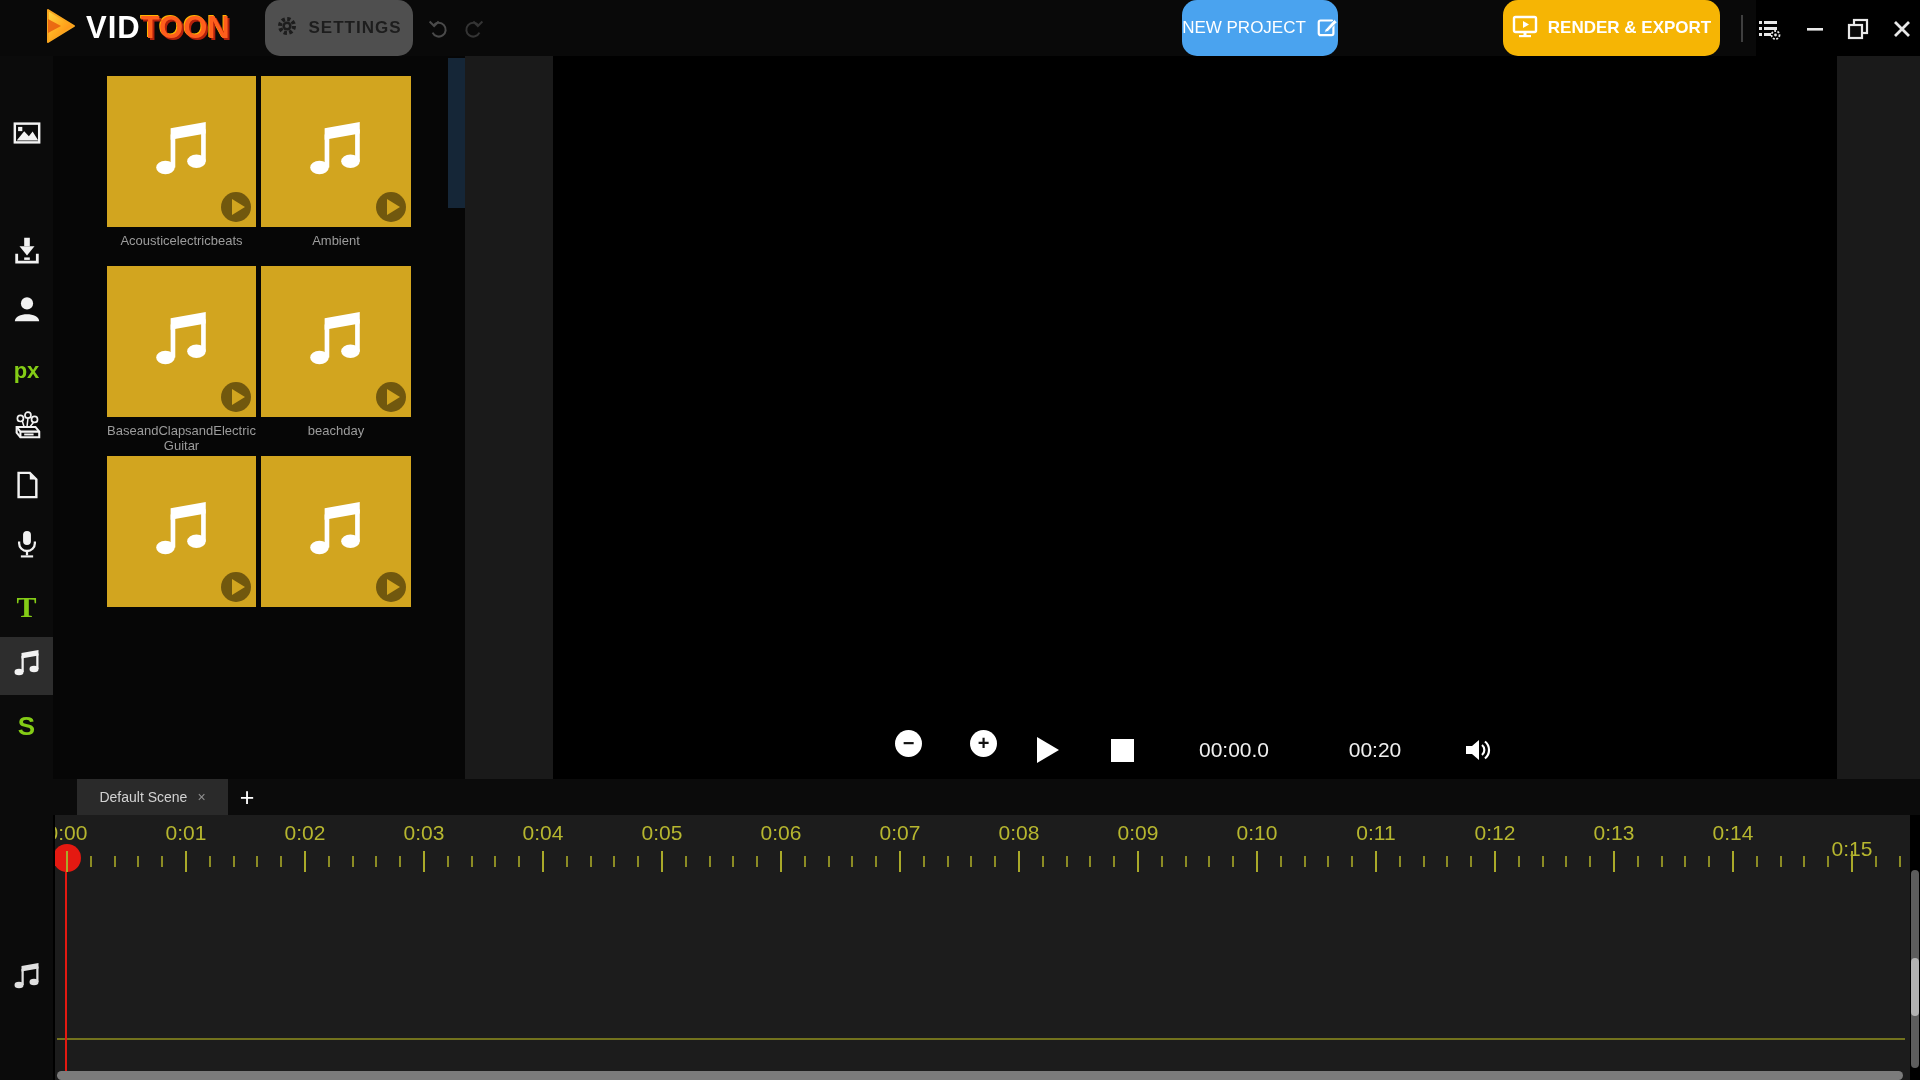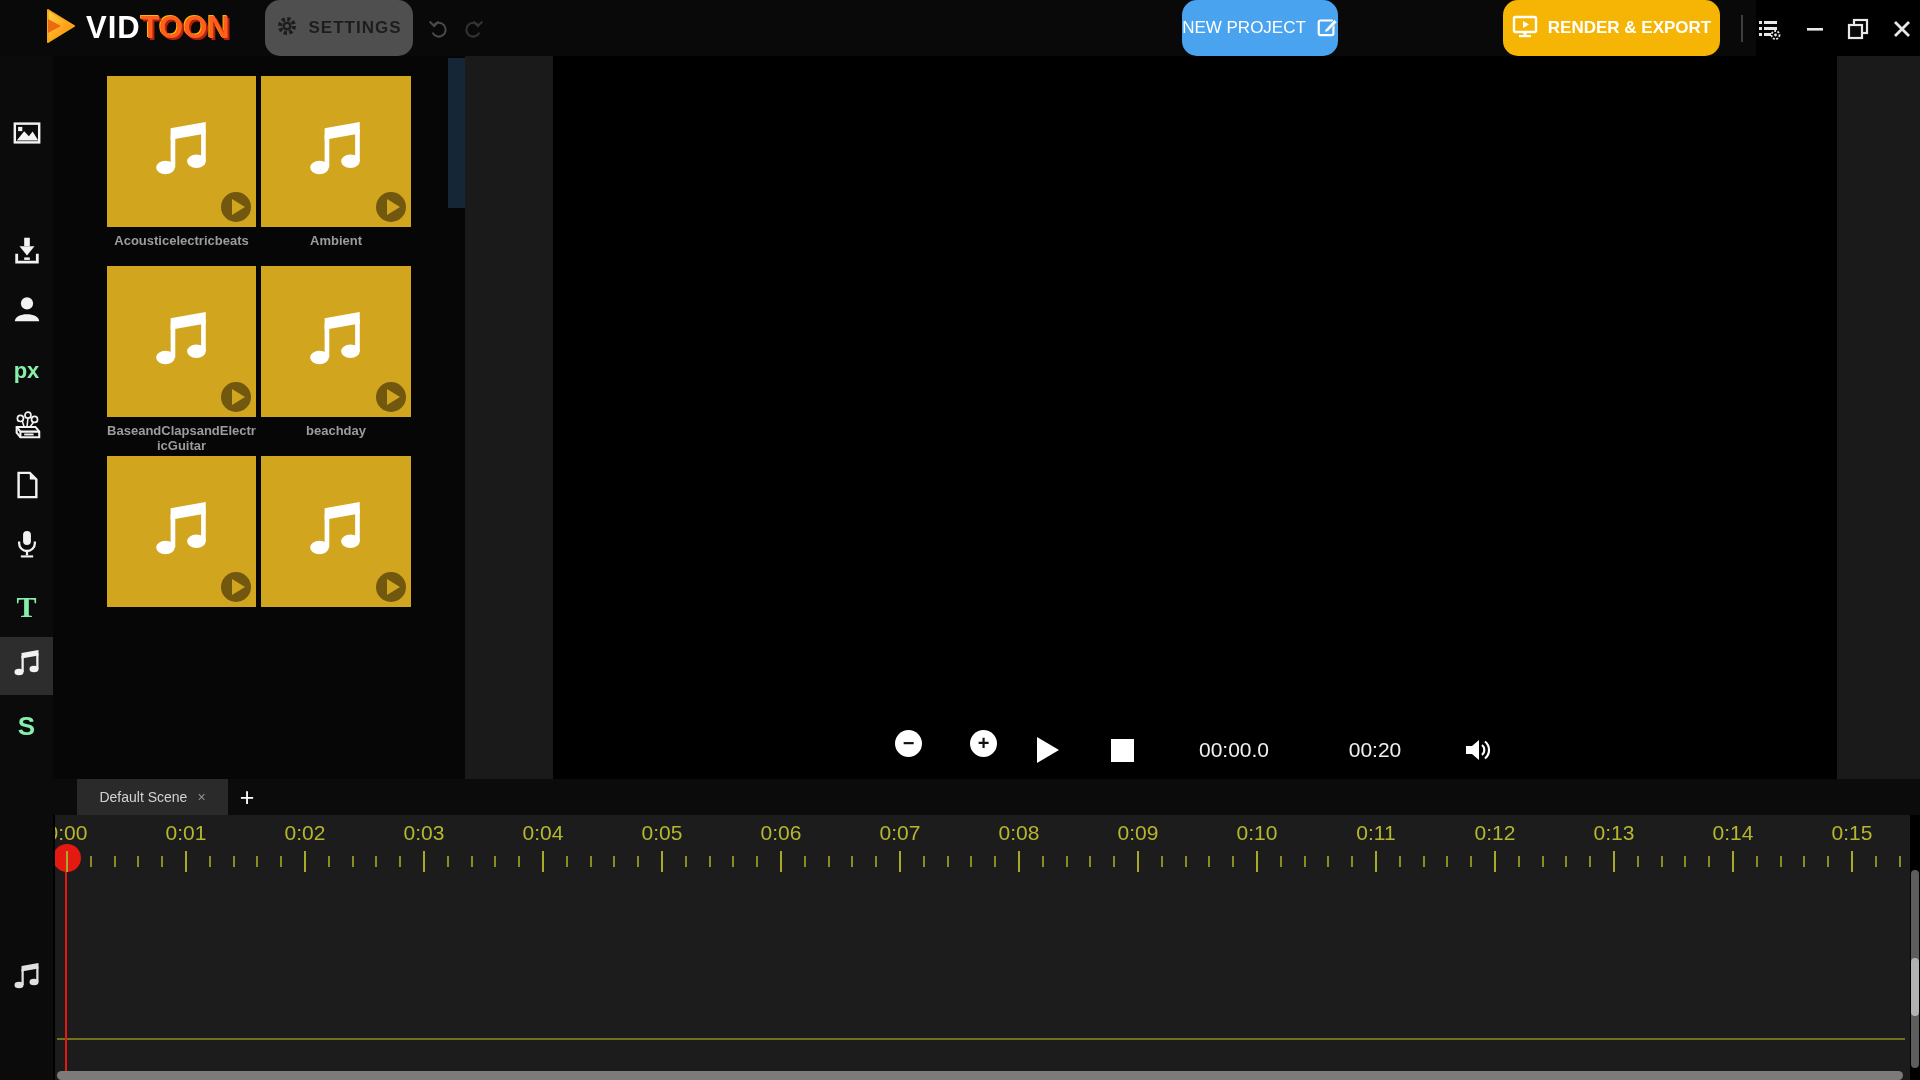--- a/index.html
+++ b/index.html
@@ -20,35 +20,35 @@
   #save-btn{left:1338px;width:165px;background:#0e2448;color:#e8ecf4;}
   #render-btn{left:1503px;width:217px;background:#f6b504;color:#fff;font-weight:bold;}
   .hist-icon{top:18px;width:22px;height:22px;color:#4a4a4a;font-size:21px;line-height:20px;text-align:center;}
   #tb-divider{left:1741px;top:15px;width:2px;height:27px;background:#3f3f3f;}
   .win-icon{top:17px;width:26px;height:24px;display:flex;align-items:center;justify-content:center;color:#e8e8e8;}
 
   
   #sidebar{left:0;top:56px;width:53px;height:1024px;background:#0b0b0b;}
   .sb-item{left:0;width:53px;height:58px;display:flex;align-items:center;justify-content:center;color:#f2f2f2;}
   .sb-item.selected{background:#2d2d2d;}
-  .sb-glyph{font-weight:bold;color:#86efac;}
+  .sb-glyph{font-weight:bold;color:#84cc16;}
 
   
   #library{left:53px;top:56px;width:412px;height:723px;background:#060606;overflow:hidden;}
   #music-grid{position:absolute;left:54px;top:20px;width:305px;display:grid;
               grid-template-columns:149px 150px;column-gap:5px;row-gap:0;}
   .tile-cell{height:190px;position:relative;}
   .tile{position:relative;width:100%;height:151px;background:#d2a51f;cursor:pointer;}
   .tile svg{position:absolute;left:50%;top:44px;transform:translateX(-50%);}
   .tile-play{position:absolute;right:5px;bottom:5px;width:30px;height:30px;border-radius:50%;
              background:rgba(25,18,0,0.52);cursor:pointer;}
   .tile-play:before{content:"";position:absolute;left:11px;top:7px;width:0;height:0;
              border-left:13px solid #d2a51f;border-top:8px solid transparent;border-bottom:8px solid transparent;}
   .track-name{margin-top:6px;width:100%;text-align:center;color:#9c9c9c;font-size:13px;
-              line-height:15px;word-break:break-all;font-weight:bold;}
+              line-height:15px;word-break:break-all;}
   #lib-scrollthumb{left:395px;top:2px;width:17px;height:150px;background:#152637;}
 
   
   #gutter-left{left:465px;top:56px;width:88px;height:723px;background:#1a1a1a;}
   #gutter-right{left:1837px;top:56px;width:83px;height:723px;background:#1a1a1a;}
 
   
   #preview{left:553px;top:56px;width:1284px;height:723px;background:#000;}
   .ctrl{position:absolute;top:674px;height:40px;display:flex;align-items:center;justify-content:center;}
   .circle-btn{width:27px;height:27px;border-radius:50%;background:#fff;color:#111;
@@ -383,21 +383,21 @@
       <div class="tl-label" style="left: 577px;">0:05</div>
       <div class="tl-label" style="left: 696px;">0:06</div>
       <div class="tl-label" style="left: 815px;">0:07</div>
       <div class="tl-label" style="left: 934px;">0:08</div>
       <div class="tl-label" style="left: 1053px;">0:09</div>
       <div class="tl-label" style="left: 1172px;">0:10</div>
       <div class="tl-label" style="left: 1291px;">0:11</div>
       <div class="tl-label" style="left: 1410px;">0:12</div>
       <div class="tl-label" style="left: 1529px; text-align: center;">0:13</div>
       <div class="tl-label" style="left: 1648px;">0:14</div>
-      <div class="tl-label" style="left: 1767px;">0:15</div>
+      <div class="tl-label" style="left: 1767px; margin-top: 16px;">0:15</div>
       <div class="tick major" style="left: 11px;"></div>
       <div class="tick" style="left: 34.8px;"></div>
       <div class="tick" style="left: 58.6px;"></div>
       <div class="tick" style="left: 82.4px;"></div>
       <div class="tick" style="left: 106.2px;"></div>
       <div class="tick major" style="left: 130px;"></div>
       <div class="tick" style="left: 153.8px;"></div>
       <div class="tick" style="left: 177.6px;"></div>
       <div class="tick" style="left: 201.4px;"></div>
       <div class="tick" style="left: 225.2px;"></div>

